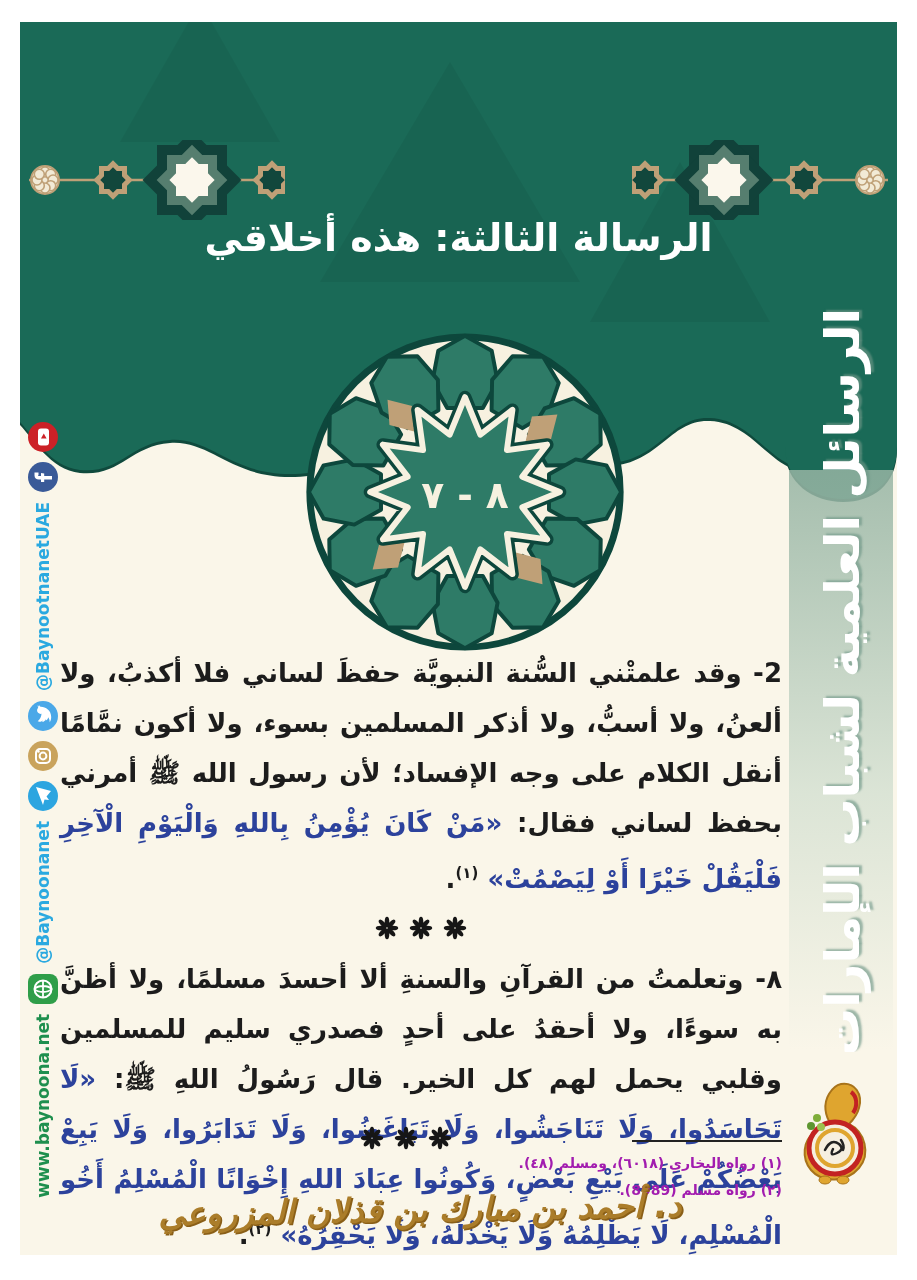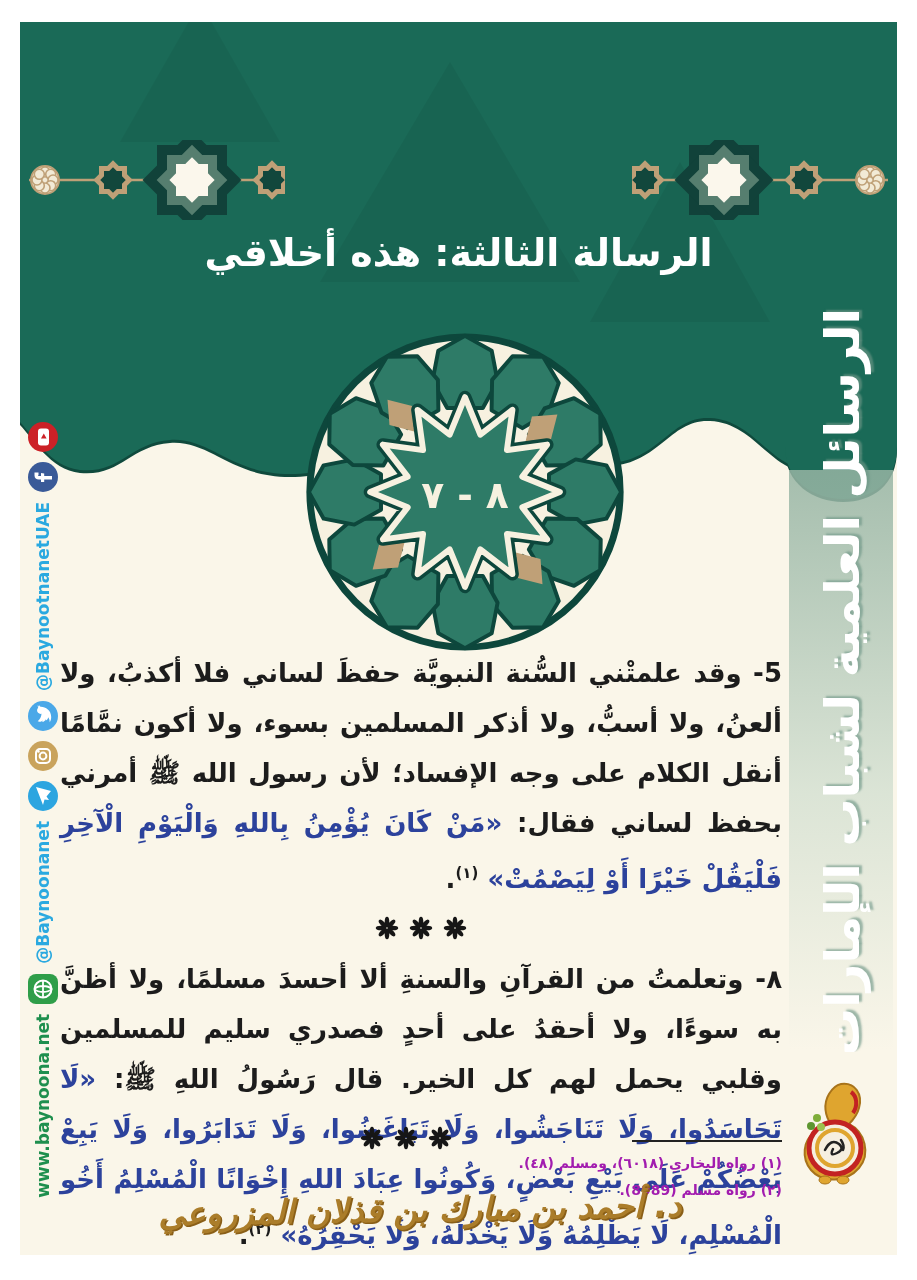--- a/index.html
+++ b/index.html
@@ -2,21 +2,21 @@
 <html lang="ar" dir="rtl"><head>
 <meta charset="utf-8">
 <style>
   html,body{margin:0;padding:0;}
   body{width:917px;height:1280px;position:relative;background:#ffffff;
        font-family:"DejaVu Sans",sans-serif;overflow:hidden;}
   .paper{position:absolute;left:20px;top:22px;width:877px;height:1233px;background:#faf6e9;}
   .abs{position:absolute;}
   
   .header-svg{left:20px;top:22px;filter:drop-shadow(0 3px 0 #0f4a3d);}
-  .page-title{left:20px;top:231px;width:877px;text-align:center;color:#ffffff;
+  .page-title{left:20px;top:216px;width:877px;text-align:center;color:#ffffff;
       font-size:38px;font-weight:bold;letter-spacing:0;}
   
   .shadow-band{left:789px;top:470px;width:104px;height:580px;
       background:linear-gradient(180deg,rgba(150,180,163,.85),rgba(205,220,205,.70) 55%,rgba(242,239,226,0) 100%);}
   .vt-wrap{left:786px;top:308px;width:112px;height:744px;}
   .vt{position:absolute;left:0;top:744px;transform-origin:0 0;transform:rotate(-90deg);
       width:744px;height:112px;line-height:112px;font-size:48px;font-weight:bold;color:#ffffff;
       white-space:nowrap;overflow:hidden;text-align:center;direction:rtl;letter-spacing:-1px;
       text-shadow:2px 3px 2px rgba(110,150,135,.65);}
   
@@ -191,21 +191,21 @@
     <path d="M0,-122 L15,-101 L0,-80 L-15,-101 Z" transform="rotate(140)"></path>
     <path d="M0,-122 L15,-101 L0,-80 L-15,-101 Z" transform="rotate(230)"></path>
     <path d="M0,-122 L15,-101 L0,-80 L-15,-101 Z" transform="rotate(320)"></path>
   </g>
   <polygon points="0,-96 15.5,-58 48,-83.1 42.4,-42.4 83.1,-48 58,-15.5 96,0 58,15.5 83.1,48 42.4,42.4 48,83.1 15.5,58 0,96 -15.5,58 -48,83.1 -42.4,42.4 -83.1,48 -58,15.5 -96,0 -58,-15.5 -83.1,-48 -42.4,-42.4 -48,-83.1 -15.5,-58" fill="none" stroke="#0d473c" stroke-width="13" stroke-linejoin="round"></polygon>
   <polygon points="0,-96 15.5,-58 48,-83.1 42.4,-42.4 83.1,-48 58,-15.5 96,0 58,15.5 83.1,48 42.4,42.4 48,83.1 15.5,58 0,96 -15.5,58 -48,83.1 -42.4,42.4 -83.1,48 -58,15.5 -96,0 -58,-15.5 -83.1,-48 -42.4,-42.4 -48,-83.1 -15.5,-58" fill="#2e7b67" stroke="#f7f1e0" stroke-width="6" stroke-linejoin="round"></polygon>
   <text y="16" font-size="38" font-weight="bold" fill="#f7f1e0" text-anchor="middle" direction="ltr">٨ - ٧</text>
 </svg>
 
 <div class="abs copy">
-  <p><span>5- وقد علمتْني السُّنة النبويَّة حفظَ لساني فلا أكذبُ، ولا ألعنُ، ولا أسبُّ، ولا أذكر المسلمين بسوء، ولا أكون نمَّامًا أنقل الكلام على وجه الإفساد؛ لأن رسول الله ﷺ أمرني بحفظ لساني فقال: </span><span class="hadith">«مَنْ كَانَ يُؤْمِنُ بِاللهِ وَالْيَوْمِ الْآخِرِ فَلْيَقُلْ خَيْرًا أَوْ لِيَصْمُتْ»</span> <span class="fnref">(١)</span><span>.</span></p>
+  <p><span>2- وقد علمتْني السُّنة النبويَّة حفظَ لساني فلا أكذبُ، ولا ألعنُ، ولا أسبُّ، ولا أذكر المسلمين بسوء، ولا أكون نمَّامًا أنقل الكلام على وجه الإفساد؛ لأن رسول الله ﷺ أمرني بحفظ لساني فقال: </span><span class="hadith">«مَنْ كَانَ يُؤْمِنُ بِاللهِ وَالْيَوْمِ الْآخِرِ فَلْيَقُلْ خَيْرًا أَوْ لِيَصْمُتْ»</span> <span class="fnref">(١)</span><span>.</span></p>
 
   <svg class="sep" width="96" height="24" viewBox="0 0 96 24">
     <defs>
       <g id="fl8" fill="#161616">
         <ellipse cx="0" cy="-7" rx="2.7" ry="6.2"></ellipse>
         <ellipse cx="0" cy="-7" rx="2.7" ry="6.2" transform="rotate(45)"></ellipse>
         <ellipse cx="0" cy="-7" rx="2.7" ry="6.2" transform="rotate(90)"></ellipse>
         <ellipse cx="0" cy="-7" rx="2.7" ry="6.2" transform="rotate(135)"></ellipse>
         <ellipse cx="0" cy="-7" rx="2.7" ry="6.2" transform="rotate(180)"></ellipse>
         <ellipse cx="0" cy="-7" rx="2.7" ry="6.2" transform="rotate(225)"></ellipse>

